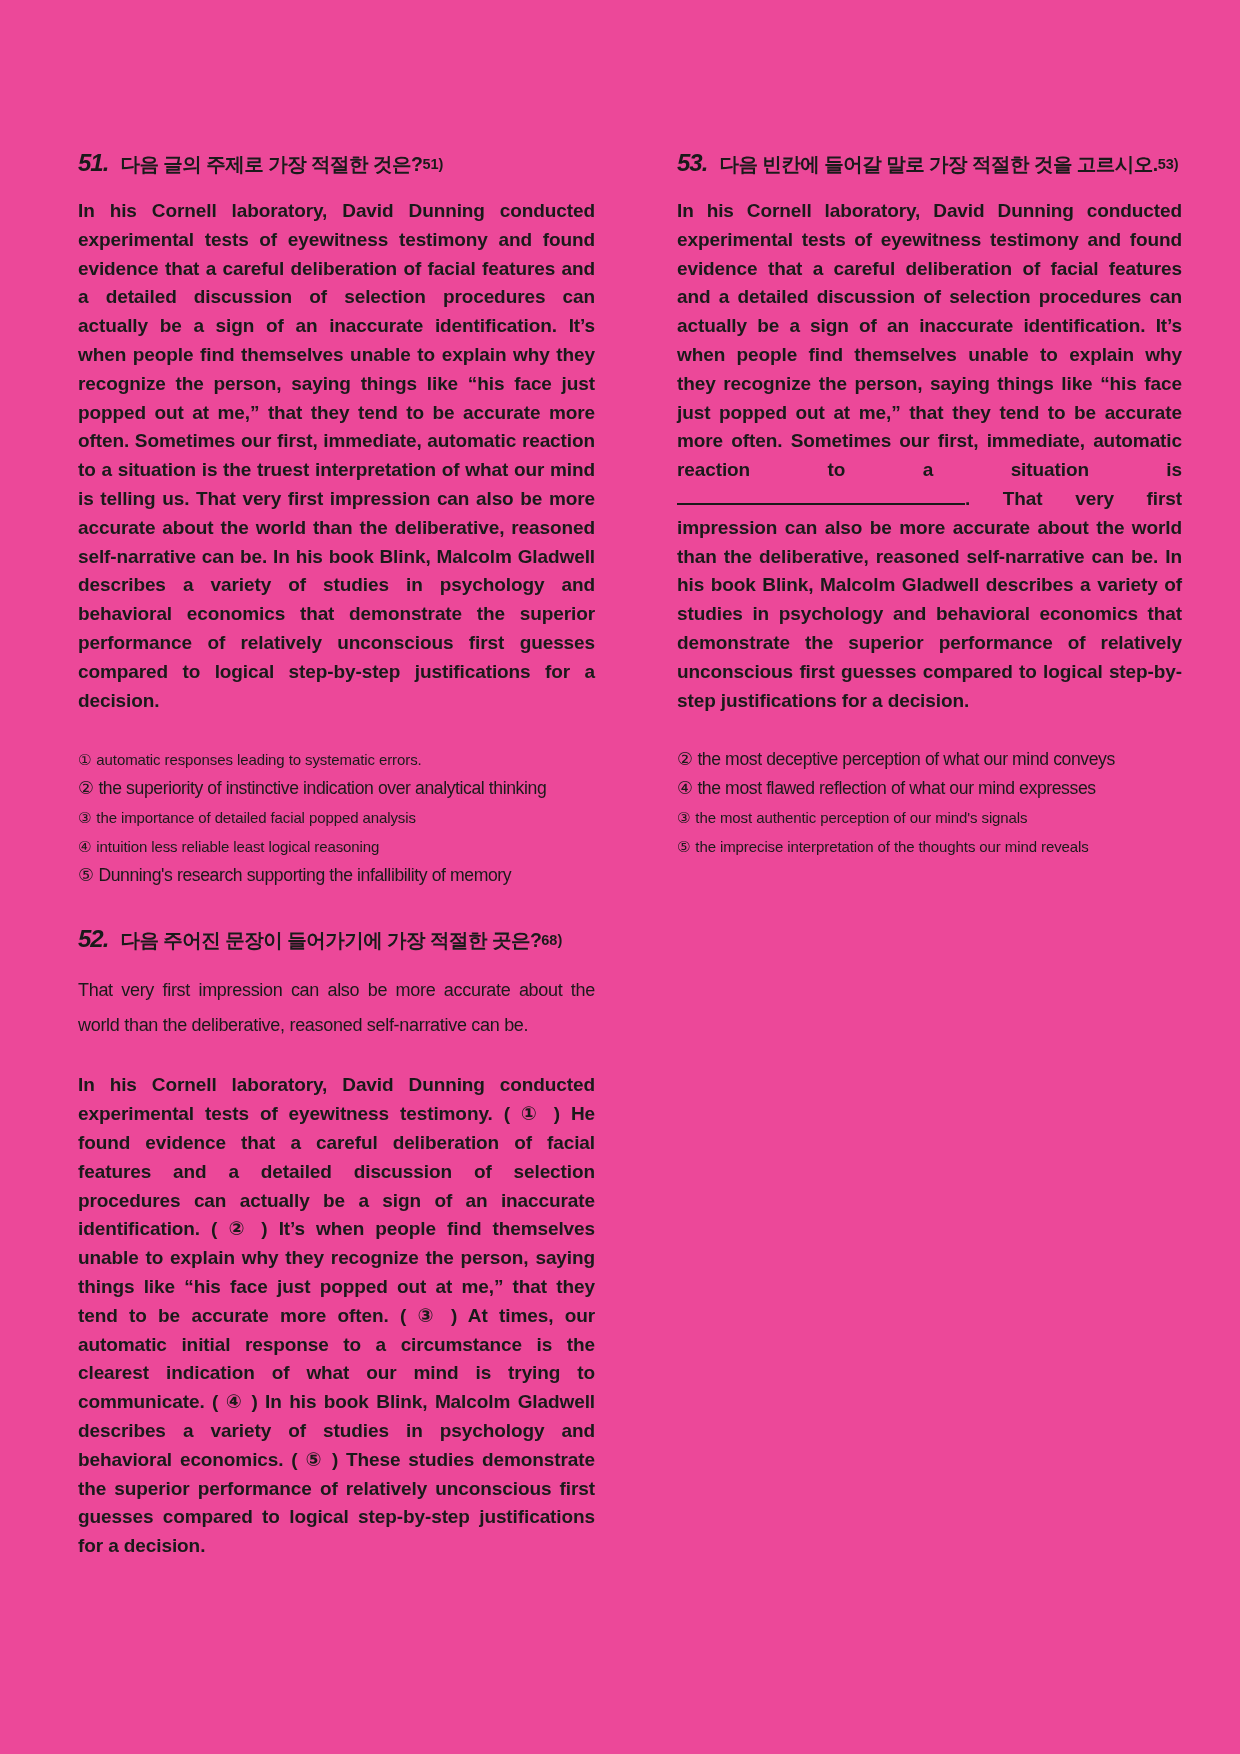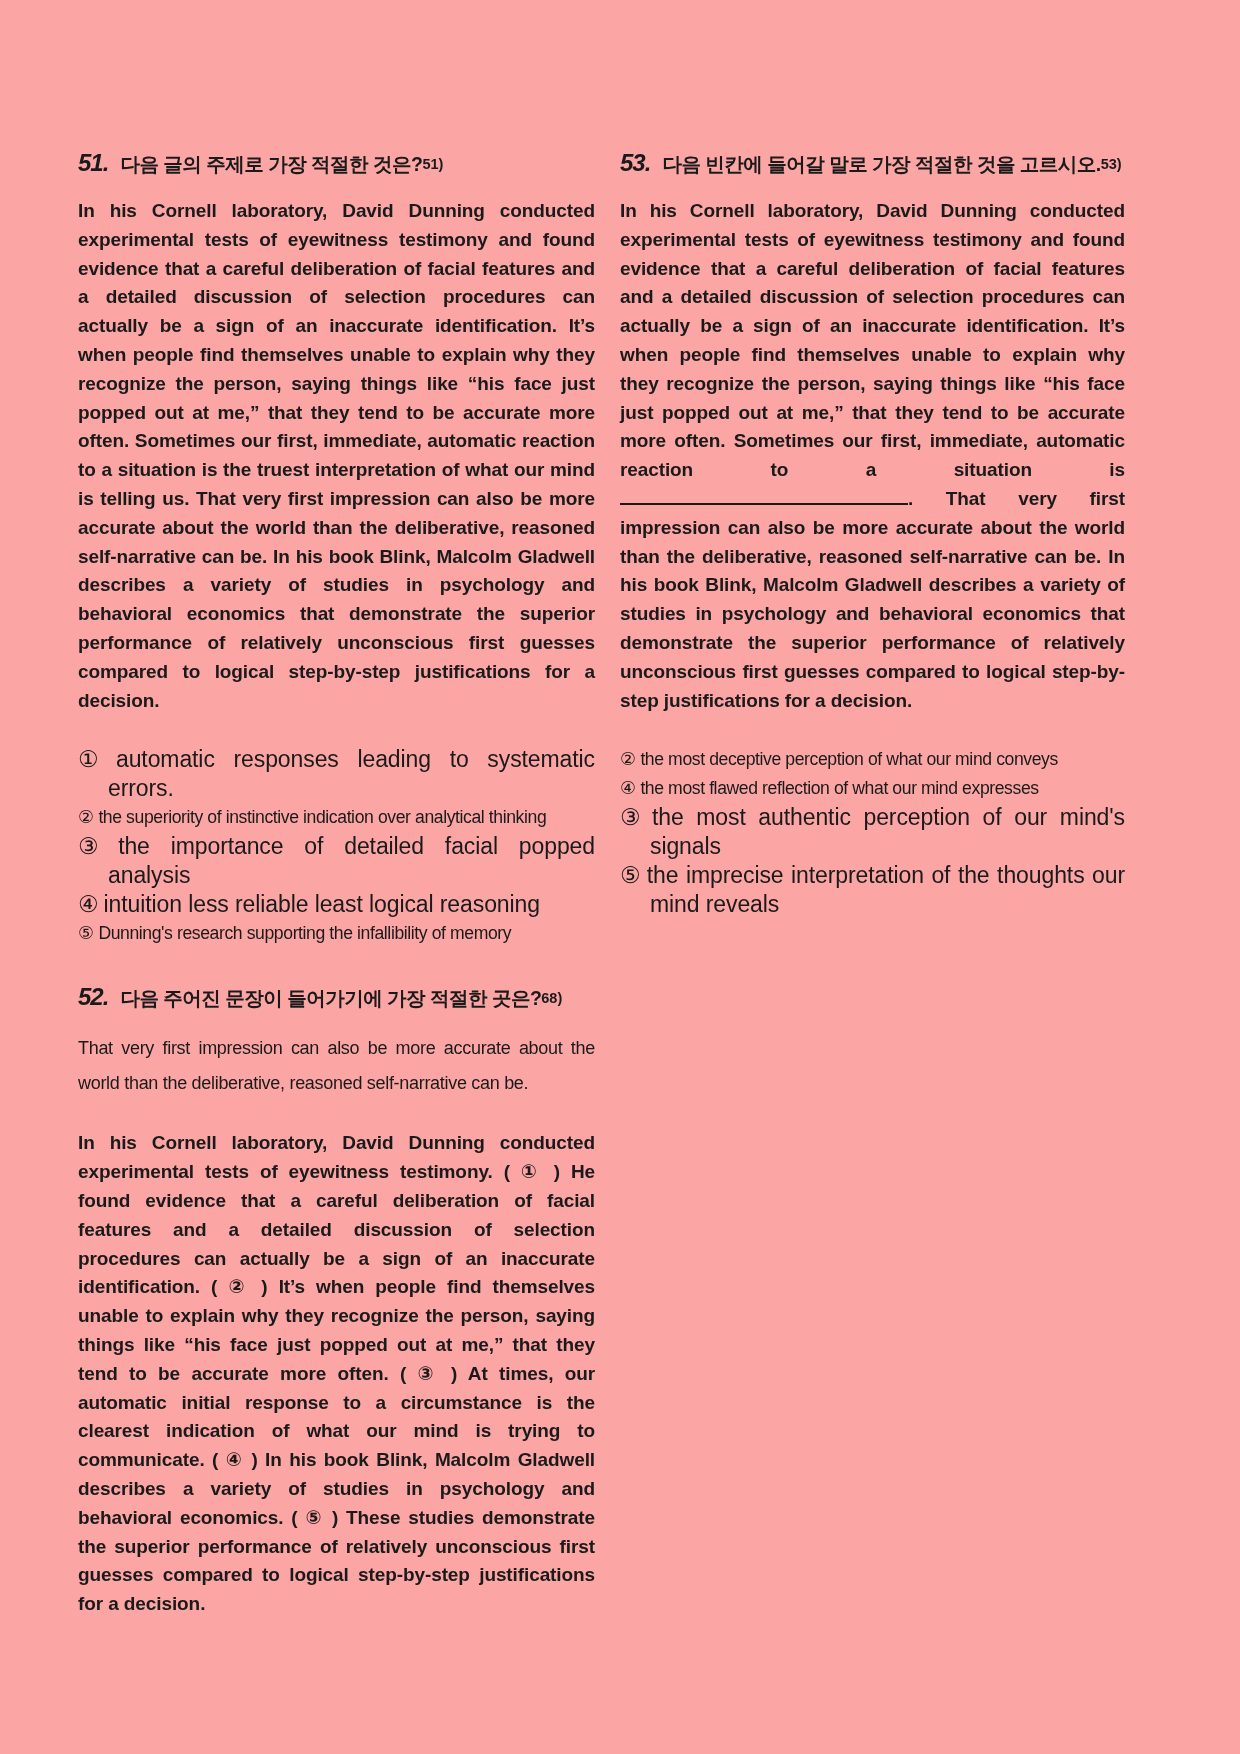--- a/index.html
+++ b/index.html
@@ -4,31 +4,31 @@
 <style>
   html, body {
     margin: 0;
     padding: 0;
     background: #ffffff;
   }
   .page {
     position: relative;
     width: 1240px;
     height: 1754px;
-    background: #fca5a5;
+    background: #ec4899;
     color: #1a1a1a;
     font-family: "Liberation Sans", "DejaVu Sans", sans-serif;
     overflow: hidden;
   }
   .col {
     position: absolute;
     top: 148px;
   }
   .col-left  { left: 78px;  width: 517px; }
-  .col-right { left: 620px; width: 505px; }
+  .col-right { left: 677px; width: 505px; }
 
   .q-header {
     margin: 0 0 16px 0;
     line-height: 30px;
     white-space: nowrap;
   }
   .q-number {
     font-size: 24px;
     font-weight: 800;
     font-style: italic;
@@ -60,21 +60,21 @@
     font-size: 18px;
     line-height: 35px;
     text-align: justify;
     letter-spacing: -0.3px;
   }
 
   .options {
     margin-top: 30px;
   }
   .option {
-    font-size: 23px;
+    font-size: 15px;
     line-height: 29px;
     text-align: justify;
     padding-left: 30px;
     text-indent: -30px;
     letter-spacing: -0.1px;
   }
   .option .marker {
     margin-right: 5px;
   }
   .option.condensed {

